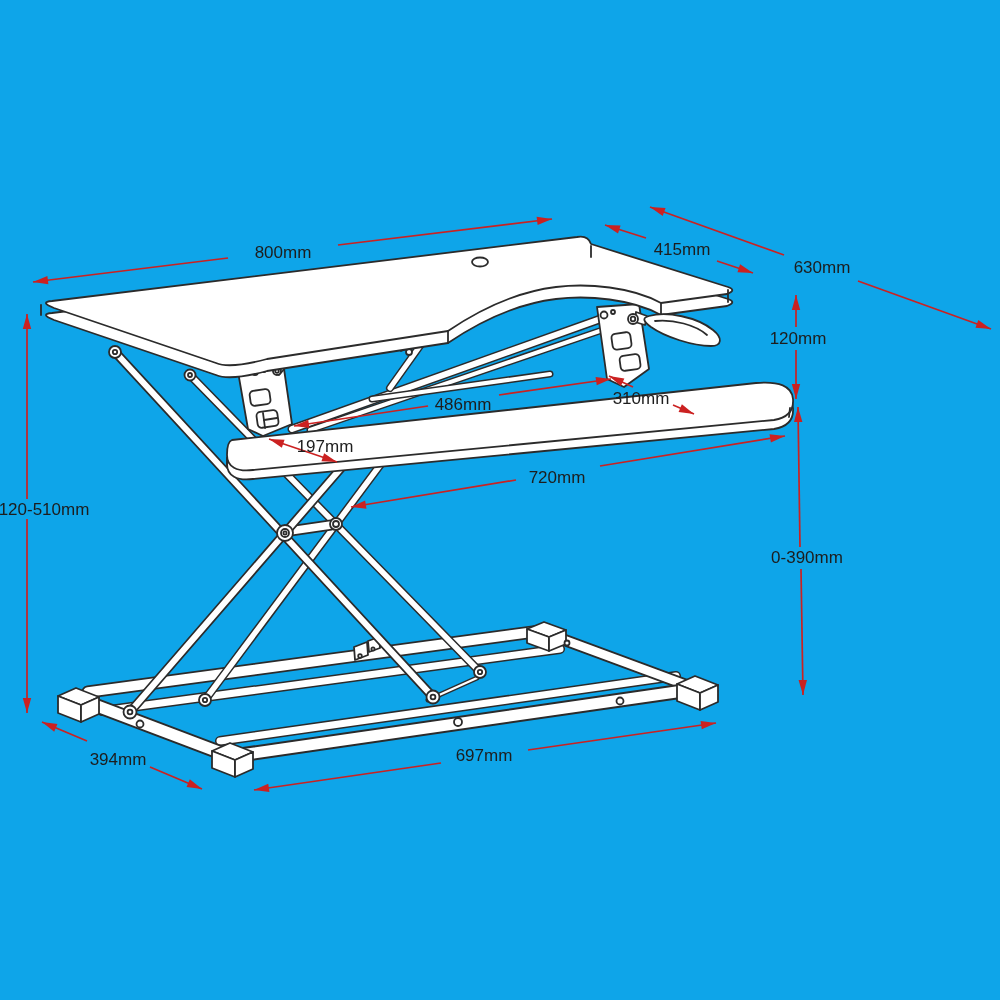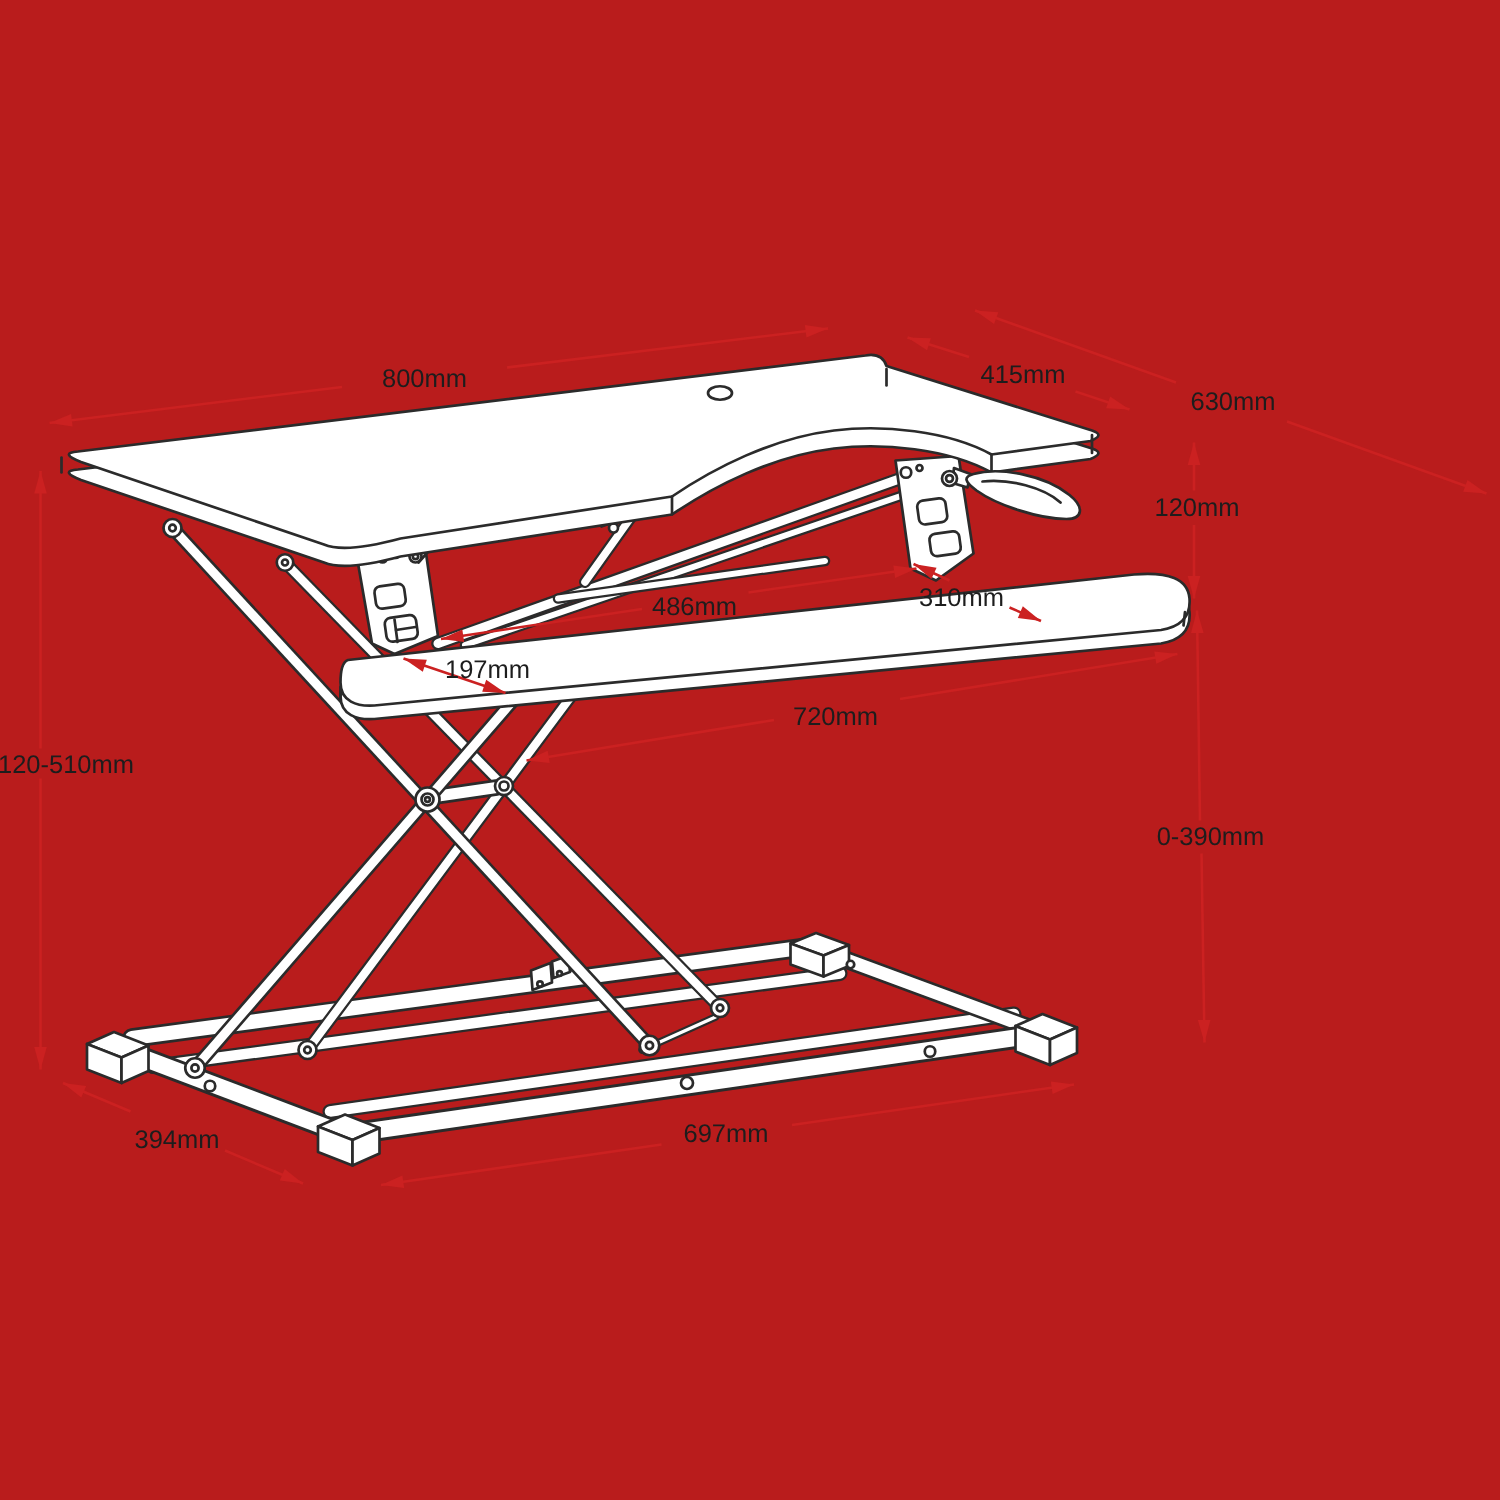--- a/index.html
+++ b/index.html
@@ -1,16 +1,16 @@
 <!DOCTYPE html>
 <html><head>
 <meta charset="utf-8">
 <style>
   html,body{margin:0;padding:0;background:#ffffff;}
-  .canvas{position:relative;width:1000px;height:1000px;background:#b91c1c;overflow:hidden;}
+  .canvas{position:relative;width:1000px;height:1000px;background:#0ea5e9;overflow:hidden;}
   svg{display:block;width:1000px;height:1000px;}
   .o  {fill:none;stroke:#2b2b2b;stroke-width:1.8;stroke-linejoin:round;stroke-linecap:round;}
   .of {fill:#ffffff;stroke:#2b2b2b;stroke-width:1.8;stroke-linejoin:round;}
   .tb {stroke:#2b2b2b;fill:none;stroke-linecap:round;}
   .tw {stroke:#ffffff;fill:none;stroke-linecap:round;}
   .dl {stroke:#cb2121;stroke-width:1.7;fill:none;}
   .dt {font:17px "Liberation Sans", sans-serif;fill:#1d1d1d;text-anchor:middle;}
 </style>
 </head>
 <body>

